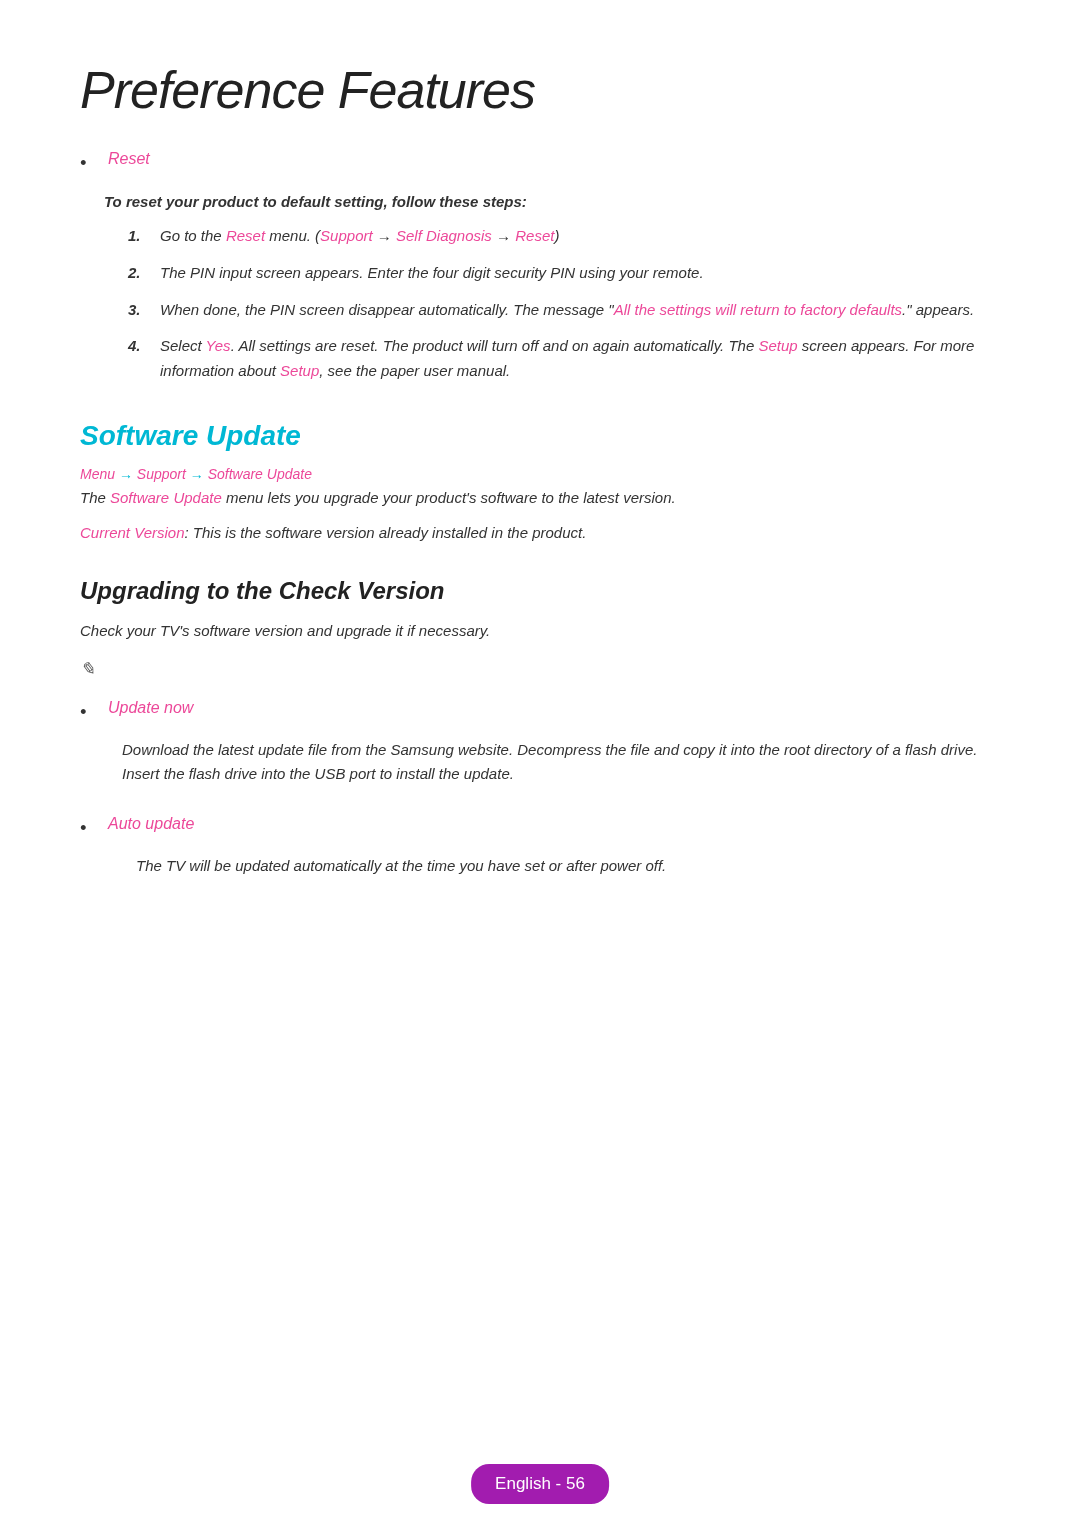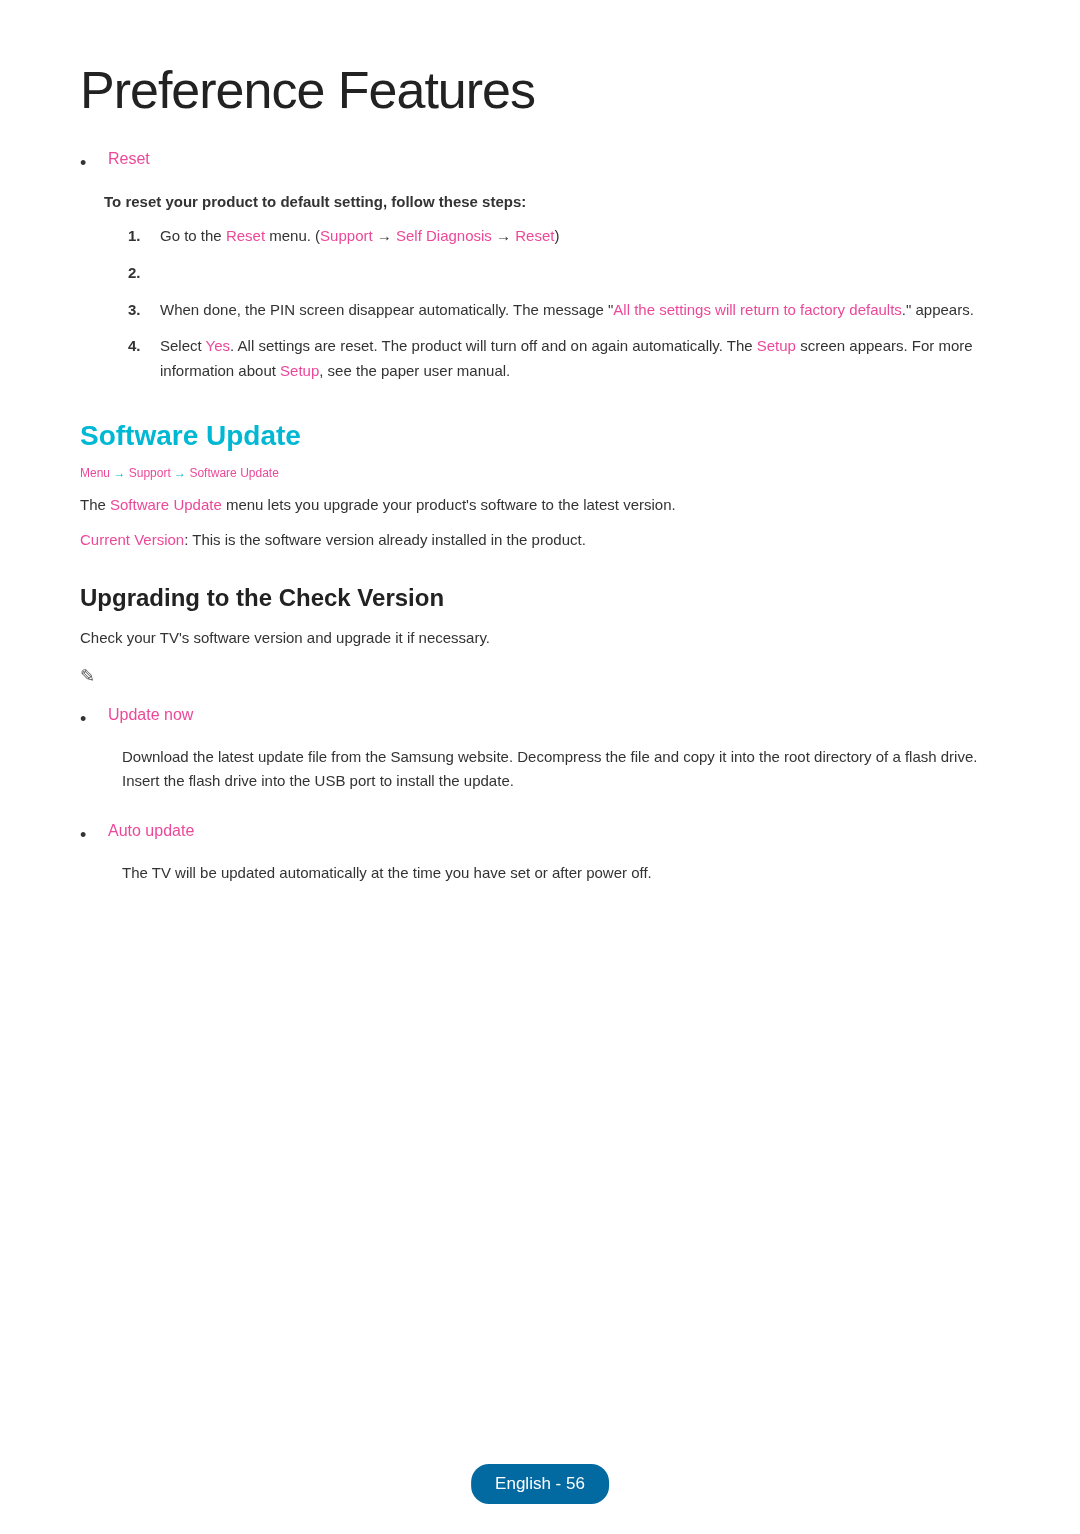--- a/index.html
+++ b/index.html
@@ -13,20 +13,21 @@
       background: #ffffff;
       color: #333333;
       width: 1080px;
       min-height: 1534px;
       position: relative;
     }
 
     .page-container {
       padding: 60px 80px 100px 80px;
       max-width: 1080px;
+      font-style: italic;
     }
 
     .page-title {
       font-size: 52px;
       font-weight: 300;
       color: #222222;
       margin-bottom: 30px;
       letter-spacing: -1px;
     }
 
@@ -87,23 +88,23 @@
 
     .sub-heading {
       font-size: 24px;
       font-weight: bold;
       color: #222222;
       margin-top: 32px;
       margin-bottom: 14px;
     }
 
     .nav-path {
-      font-size: 12px;
+      font-size: 14px;
       color: #00b8d4;
-      margin-bottom: 13px;
+      margin-bottom: 4px;
     }
 
     .note-item {
       display: flex;
       align-items: flex-start;
       margin-bottom: 14px;
       font-size: 15px;
       line-height: 1.65;
     }
 
@@ -113,21 +114,21 @@
       margin-right: 8px;
       margin-top: 1px;
       color: #555;
     }
 
     .footer-bar {
       position: absolute;
       bottom: 30px;
       left: 50%;
       transform: translateX(-50%);
-      background: #0369a1;
+      background: #a21caf;
       color: #ffffff;
       padding: 10px 24px;
       border-radius: 18px;
       font-size: 17px;
       font-weight: normal;
     }
 
     .bullet-row {
       display: flex;
       align-items: flex-start;
@@ -163,20 +164,21 @@
 
         <div class="numbered-item">
           <span class="num">1.</span>
           <span>
             Go to the <a class="link-cyan">Reset</a> menu. (<a class="link-cyan">Support</a> → <a class="link-cyan">Self Diagnosis</a> → <a class="link-cyan">Reset</a>)
           </span>
         </div>
 
         <div class="numbered-item">
           <span class="num">2.</span>
+          <span>The PIN input screen appears. Enter the four digit security PIN using your remote.</span>
         </div>
 
         <div class="numbered-item">
           <span class="num">3.</span>
           <span>
             When done, the PIN screen disappear automatically. The message "<a class="link-cyan">All the settings will return to factory defaults</a>." appears.
           </span>
         </div>
 
         <div class="numbered-item">
@@ -228,21 +230,21 @@
     <div class="indent-text" style="margin-left: 42px; margin-bottom: 28px;">
       <p class="body-text">Download the latest update file from the Samsung website. Decompress the file and copy it into the root directory of a flash drive. Insert the flash drive into the USB port to install the update.</p>
     </div>
 
     <div class="bullet-row">
       <span class="bullet-symbol">•</span>
       <div>
         <a class="link-cyan">Auto update</a>
       </div>
     </div>
-    <div class="indent-text" style="margin-left: 42px; margin-bottom: 16px;">
+    <div class="indent-text" style="margin-left: 56px; margin-bottom: 16px;">
       <p class="body-text">The TV will be updated automatically at the time you have set or after power off.</p>
     </div>
 
   </div>
 
 </div>
 
 <div class="footer-bar">
   <span>English - 56</span>
 </div>

